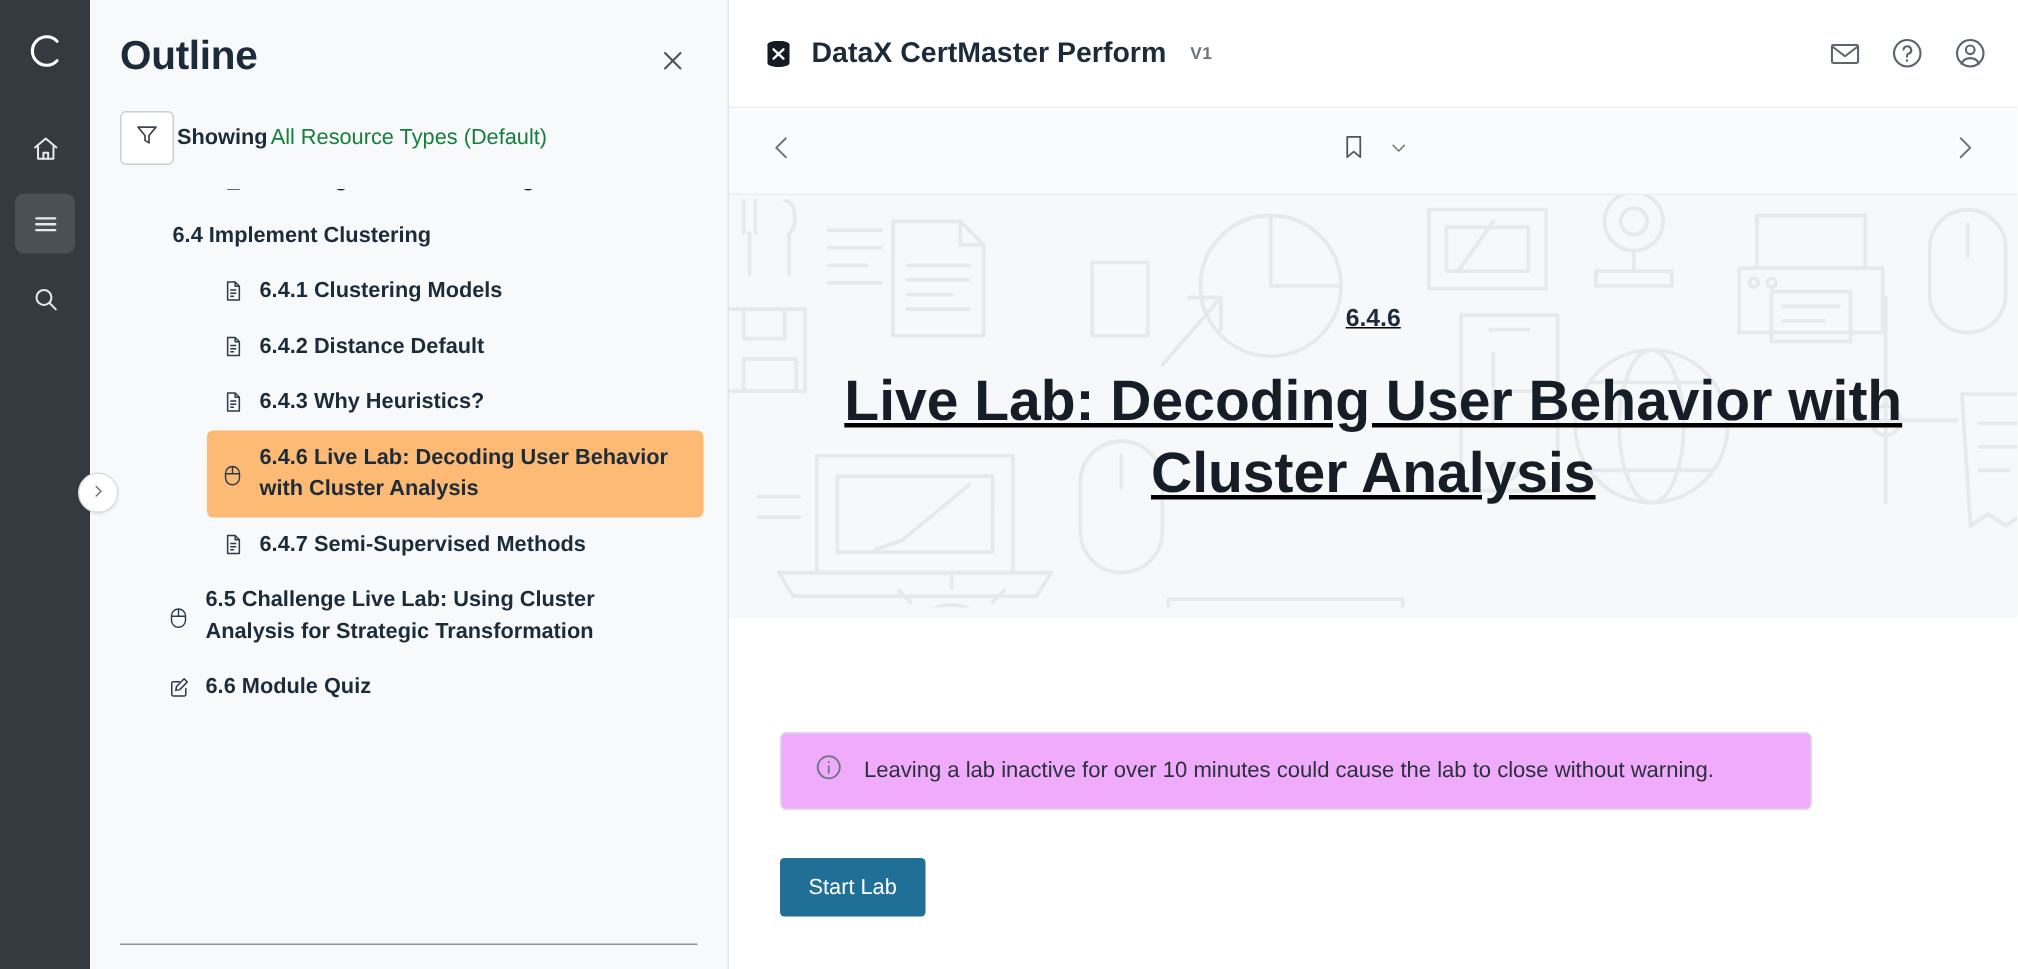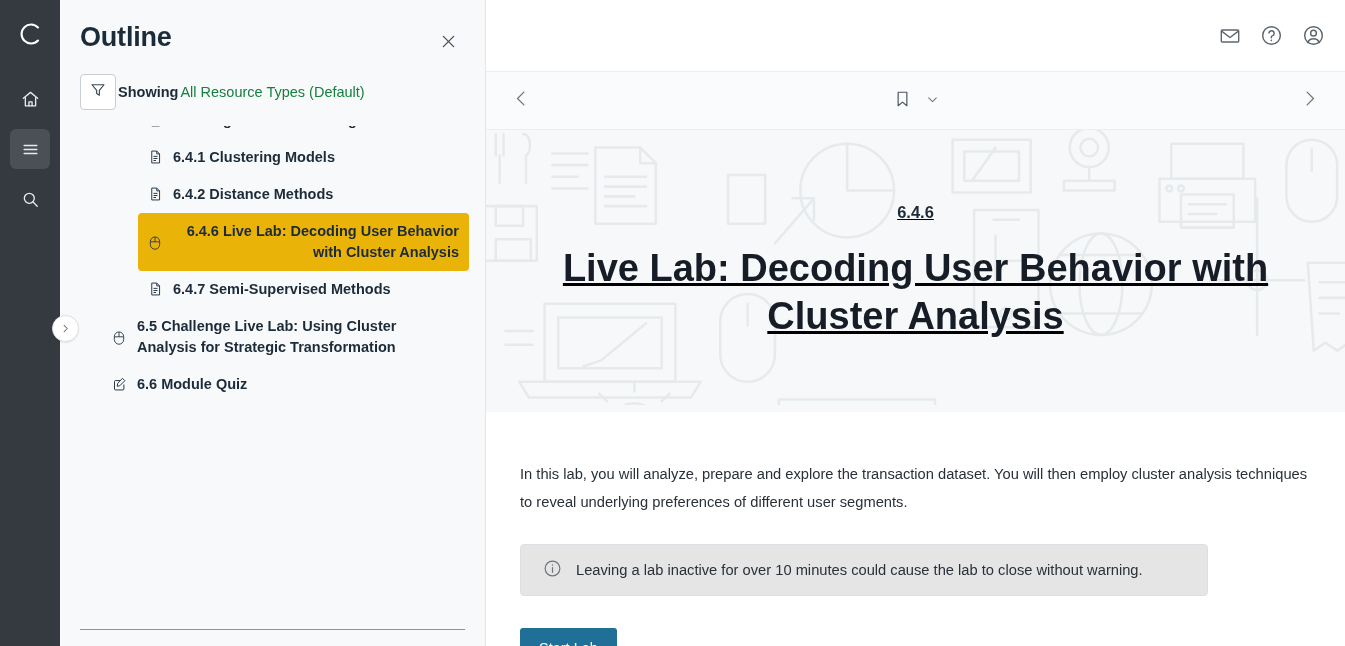--- a/index.html
+++ b/index.html
@@ -84,24 +84,24 @@
   }
   .olist-inner { position: relative; top: -24px; }
 
   .o-item {
     display: flex; align-items: flex-start; gap: 9px;
     padding: 8px 10px 8px 10px;
     border-radius: 4px;
     cursor: pointer;
     line-height: 21px;
   }
-  .o-item.lvl2 { margin-left: 58px; text-align: right; }
+  .o-item.lvl2 { margin-left: 58px; }
   .o-item.lvl1 { margin-left: 0px; }
   .o-item.lvl1b { margin-left: 22px; }
-  .o-item.selected { background: #eab308; }
+  .o-item.selected { background: #fdba74; }
   .o-icon { flex: 0 0 16px; width: 16px; margin-top: 2px; color: #2b3a4a; display:flex; align-items:center; }
   .o-icon.mid { align-self: center; margin-top: 0; }
   .o-text {
     font-size: 14.5px; font-weight: bold; color: #1c2b39;
   }
   .o-item.head .o-text { font-weight: bold; }
 
   .o-divider {
     margin: 14px 20px 0 20px;
     border-top: 1px solid #8e949a;
@@ -164,21 +164,21 @@
   }
 
   .body-area { padding: 48px 34px 0 34px; position: relative; }
   .body-text {
     font-size: 14.7px; color: #2a3038; line-height: 28px;
     max-width: 790px;
   }
   .notice {
     margin-top: 28px;
     border: 1px solid #dcdfe3; border-radius: 4px;
-    background: #e5e5e5;
+    background: #f0abfc;
     height: 52px; width: 688px;
     display: flex; align-items: center; gap: 14px;
     padding: 0 22px;
   }
   .notice-text { font-size: 14.7px; color: #2a3038; }
   .start-btn {
     margin-top: 32px;
     background: #1f6f96; color: #fff;
     border: none; border-radius: 3px;
     height: 39px; padding: 0 19px;
@@ -264,39 +264,53 @@
           <div class="o-item lvl2">
             <span class="o-icon">
               <svg width="15" height="16" viewBox="0 0 24 24" fill="none" stroke="#2b3a4a" stroke-width="1.6" stroke-linejoin="round">
                 <path d="M6 2.5h8l4.5 4.5v14.5h-12.5z"></path>
                 <path d="M14 2.5V7h4.5"></path>
                 <path d="M8.8 11h6.4M8.8 14.4h6.4M8.8 17.6h4"></path>
               </svg>
             </span>
             <span class="o-text">6.3.3 Eigenvectors and Eigenvalues</span>
           </div>
+          <div class="o-item lvl1 head">
+            <span class="o-icon"></span>
+            <span class="o-text">6.4 Implement Clustering</span>
+          </div>
           <div class="o-item lvl2">
             <span class="o-icon">
               <svg width="15" height="16" viewBox="0 0 24 24" fill="none" stroke="#2b3a4a" stroke-width="1.6" stroke-linejoin="round">
                 <path d="M6 2.5h8l4.5 4.5v14.5h-12.5z"></path>
                 <path d="M14 2.5V7h4.5"></path>
                 <path d="M8.8 11h6.4M8.8 14.4h6.4M8.8 17.6h4"></path>
               </svg>
             </span>
             <span class="o-text">6.4.1 Clustering Models</span>
           </div>
           <div class="o-item lvl2">
             <span class="o-icon">
               <svg width="15" height="16" viewBox="0 0 24 24" fill="none" stroke="#2b3a4a" stroke-width="1.6" stroke-linejoin="round">
                 <path d="M6 2.5h8l4.5 4.5v14.5h-12.5z"></path>
                 <path d="M14 2.5V7h4.5"></path>
                 <path d="M8.8 11h6.4M8.8 14.4h6.4M8.8 17.6h4"></path>
               </svg>
             </span>
-            <span class="o-text">6.4.2 Distance Methods</span>
+            <span class="o-text">6.4.2 Distance Default</span>
+          </div>
+          <div class="o-item lvl2">
+            <span class="o-icon">
+              <svg width="15" height="16" viewBox="0 0 24 24" fill="none" stroke="#2b3a4a" stroke-width="1.6" stroke-linejoin="round">
+                <path d="M6 2.5h8l4.5 4.5v14.5h-12.5z"></path>
+                <path d="M14 2.5V7h4.5"></path>
+                <path d="M8.8 11h6.4M8.8 14.4h6.4M8.8 17.6h4"></path>
+              </svg>
+            </span>
+            <span class="o-text">6.4.3 Why Heuristics?</span>
           </div>
           <div class="o-item lvl2 selected">
             <span class="o-icon mid">
               <svg width="14" height="17" viewBox="0 0 24 24" fill="none" stroke="#2b3a4a" stroke-width="1.6" stroke-linejoin="round">
                 <path d="M12 2.5a8 8 0 0 1 8 8v5a8 8 0 0 1-16 0v-5a8 8 0 0 1 8-8z"></path>
                 <path d="M4 10.8h16"></path>
                 <path d="M12 2.8v8"></path>
               </svg>
             </span>
             <span class="o-text">6.4.6 Live Lab: Decoding User Behavior with Cluster Analysis</span>
@@ -335,20 +349,31 @@
         
       </div>
     </div>
     <div class="o-divider"></div>
     <div style="height:16px"></div>
   </div>
 
   <div class="main">
 
     <div class="topbar">
+      <div class="brand">
+        <span class="brand-logo">
+          <svg width="22" height="22" viewBox="0 0 24 24">
+            <path d="M4 5.2c0-1.5 3.6-2.7 8-2.7s8 1.2 8 2.7v13.6c0 1.5-3.6 2.7-8 2.7s-8-1.2-8-2.7z" fill="#151b23"></path>
+            <ellipse cx="12" cy="5.2" rx="8" ry="2.7" fill="#151b23"></ellipse>
+            <path d="M8.4 8.6 15.6 15.4M15.6 8.6 8.4 15.4" stroke="#ffffff" stroke-width="1.7" stroke-linecap="round"></path>
+          </svg>
+        </span>
+        <span class="brand-name">DataX CertMaster Perform</span>
+        <span class="brand-ver">V1</span>
+      </div>
       <div class="topbar-spacer"></div>
       <div class="top-icons">
         <span class="top-icon">
           <svg width="22" height="22" viewBox="0 0 24 24" fill="none" stroke="#5c656e" stroke-width="1.5" stroke-linejoin="round">
             <rect x="2.5" y="5.5" width="19" height="13" rx="1"></rect>
               <polyline points="2.5,6.4 12,13.6 21.5,6.4"></polyline>
           </svg>
         </span>
         <span class="top-icon">
           <svg width="23" height="23" viewBox="0 0 24 24" fill="none" stroke="#5c656e" stroke-width="1.5">
@@ -478,21 +503,20 @@
           <path d="M248 46h38v50h-38z"></path>
         </g>
       </svg>
       <div class="hero-inner">
         <div class="hero-num">6.4.6</div>
         <div class="hero-title">Live Lab: Decoding User Behavior with Cluster Analysis</div>
       </div>
     </div>
 
     <div class="body-area">
-      <div class="body-text">In this lab, you will analyze, prepare and explore the transaction dataset. You will then employ cluster analysis techniques to reveal underlying preferences of different user segments.</div>
       <div class="notice">
         <span>
           <svg width="19" height="19" viewBox="0 0 24 24" fill="none" stroke="#6d757d" stroke-width="1.5">
             <circle cx="12" cy="12" r="9.3"></circle>
             <line x1="12" y1="11" x2="12" y2="16.8" stroke-linecap="round"></line>
             <circle cx="12" cy="7.6" r="0.9" fill="#6d757d" stroke="none"></circle>
           </svg>
         </span>
         <span class="notice-text">Leaving a lab inactive for over 10 minutes could cause the lab to close without warning.</span>
       </div>

